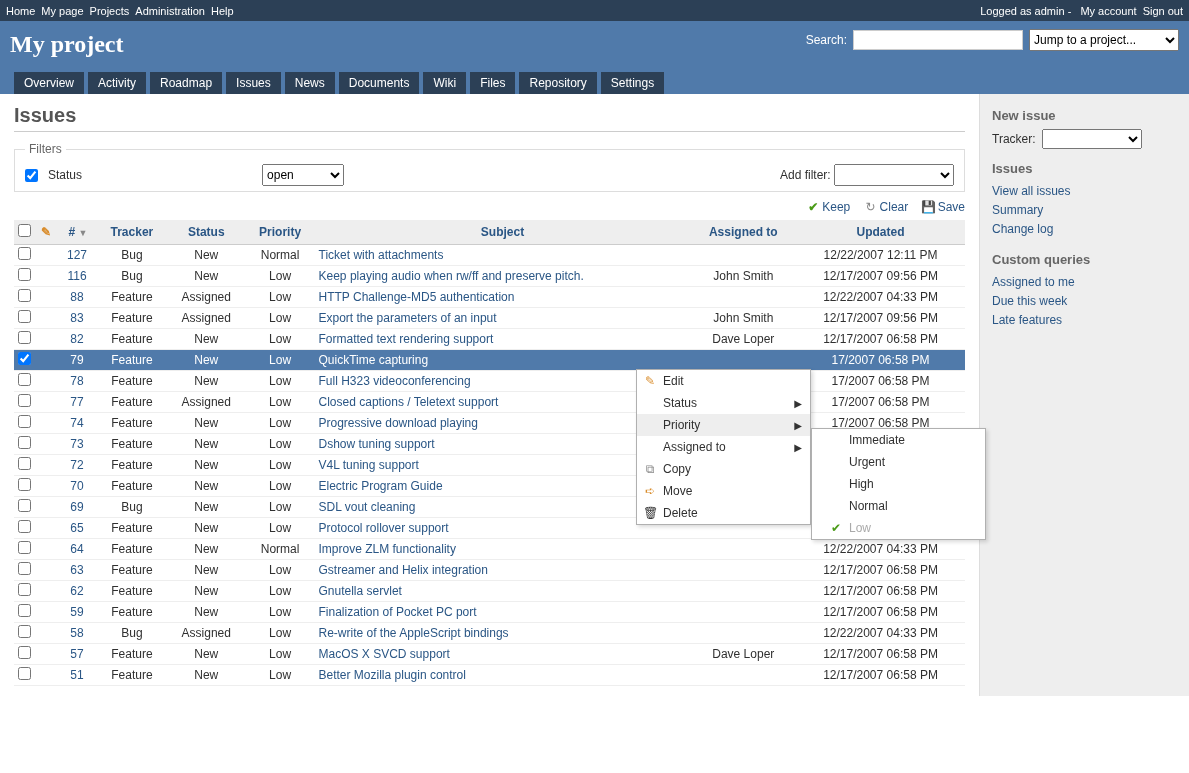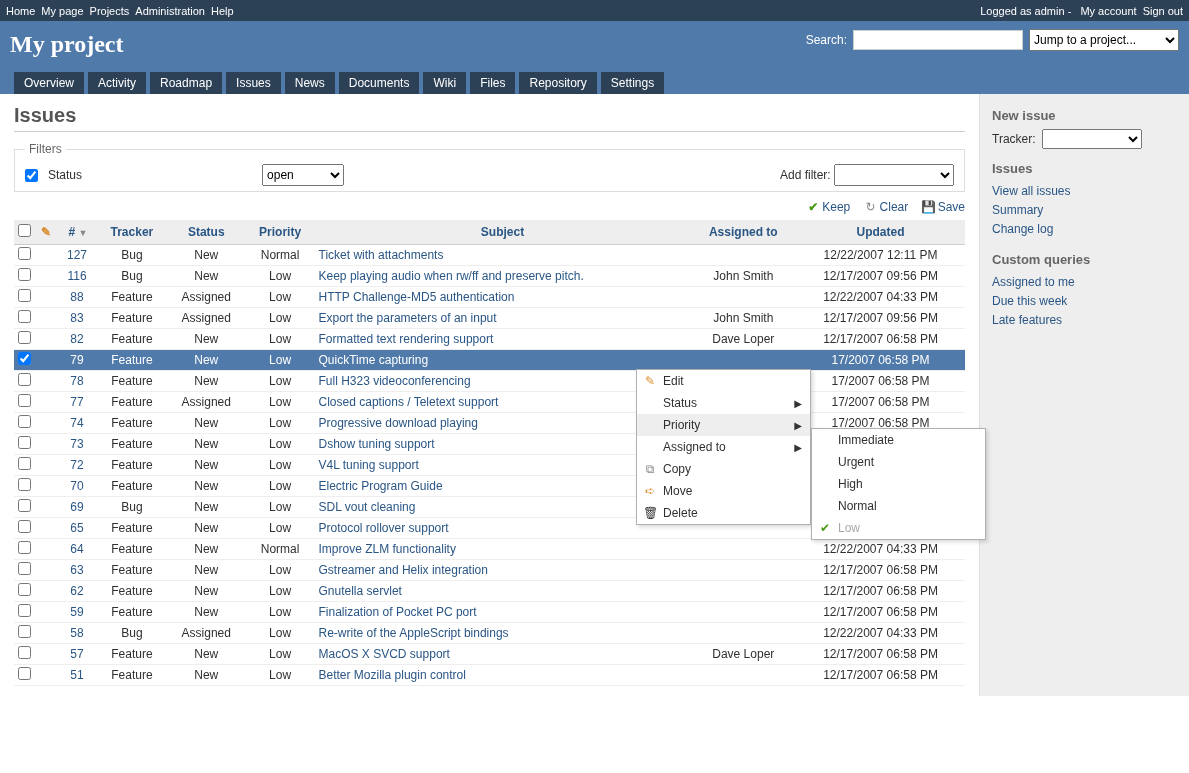--- a/index.html
+++ b/index.html
@@ -199,21 +199,21 @@
   .context-menu .arrow { color: #333; font-size: 10px; }
   .submenu {
     position: absolute;
     left: 174px;
     top: 58px;
     background: #fff;
     border: 1px solid #b0b0b0;
     box-shadow: 2px 2px 4px rgba(0,0,0,0.15);
     width: 175px;
   }
-  .submenu .item { padding: 4px 8px 4px 26px; position: relative; }
+  .submenu .item { padding: 4px 8px 4px 26px; position: relative; margin-left: 11px; }
   .submenu .item.current { color: #aaa; }
   .submenu .item.current .cm-ico { color: #4a9b17; }
 
   input[type=checkbox] { margin: 0; }
 </style>
 </head>
 <body>
 
 <div id="top-menu">
   <div class="left" id="top-menu-left"><a href="#">Home</a><a href="#">My page</a><a href="#">Projects</a><a href="#">Administration</a><a href="#">Help</a></div>

